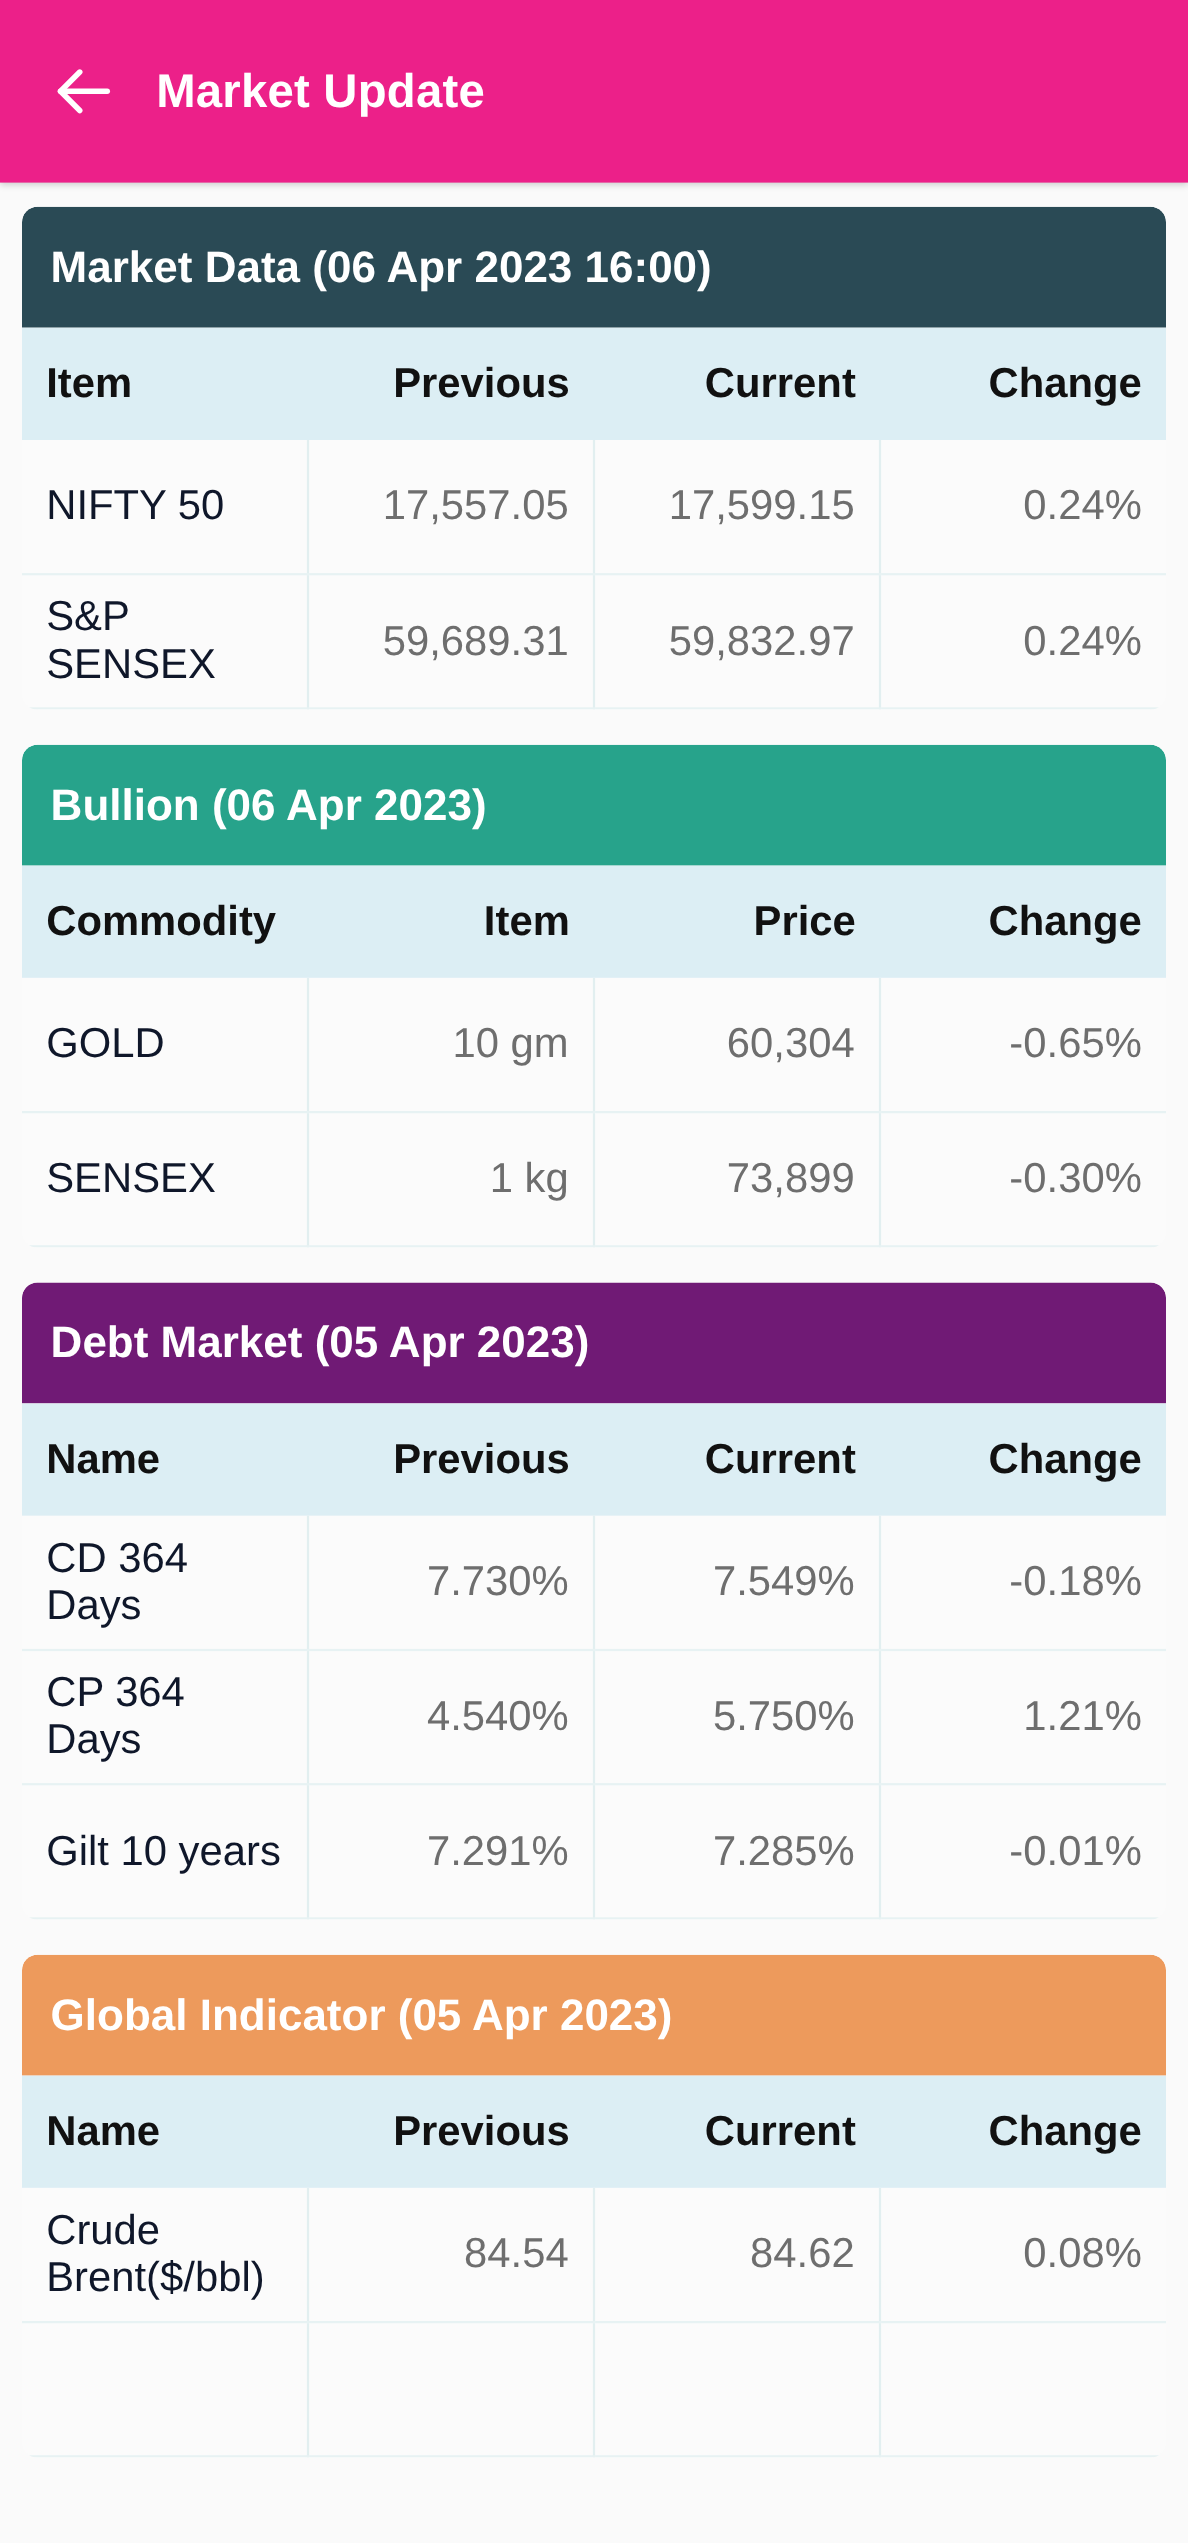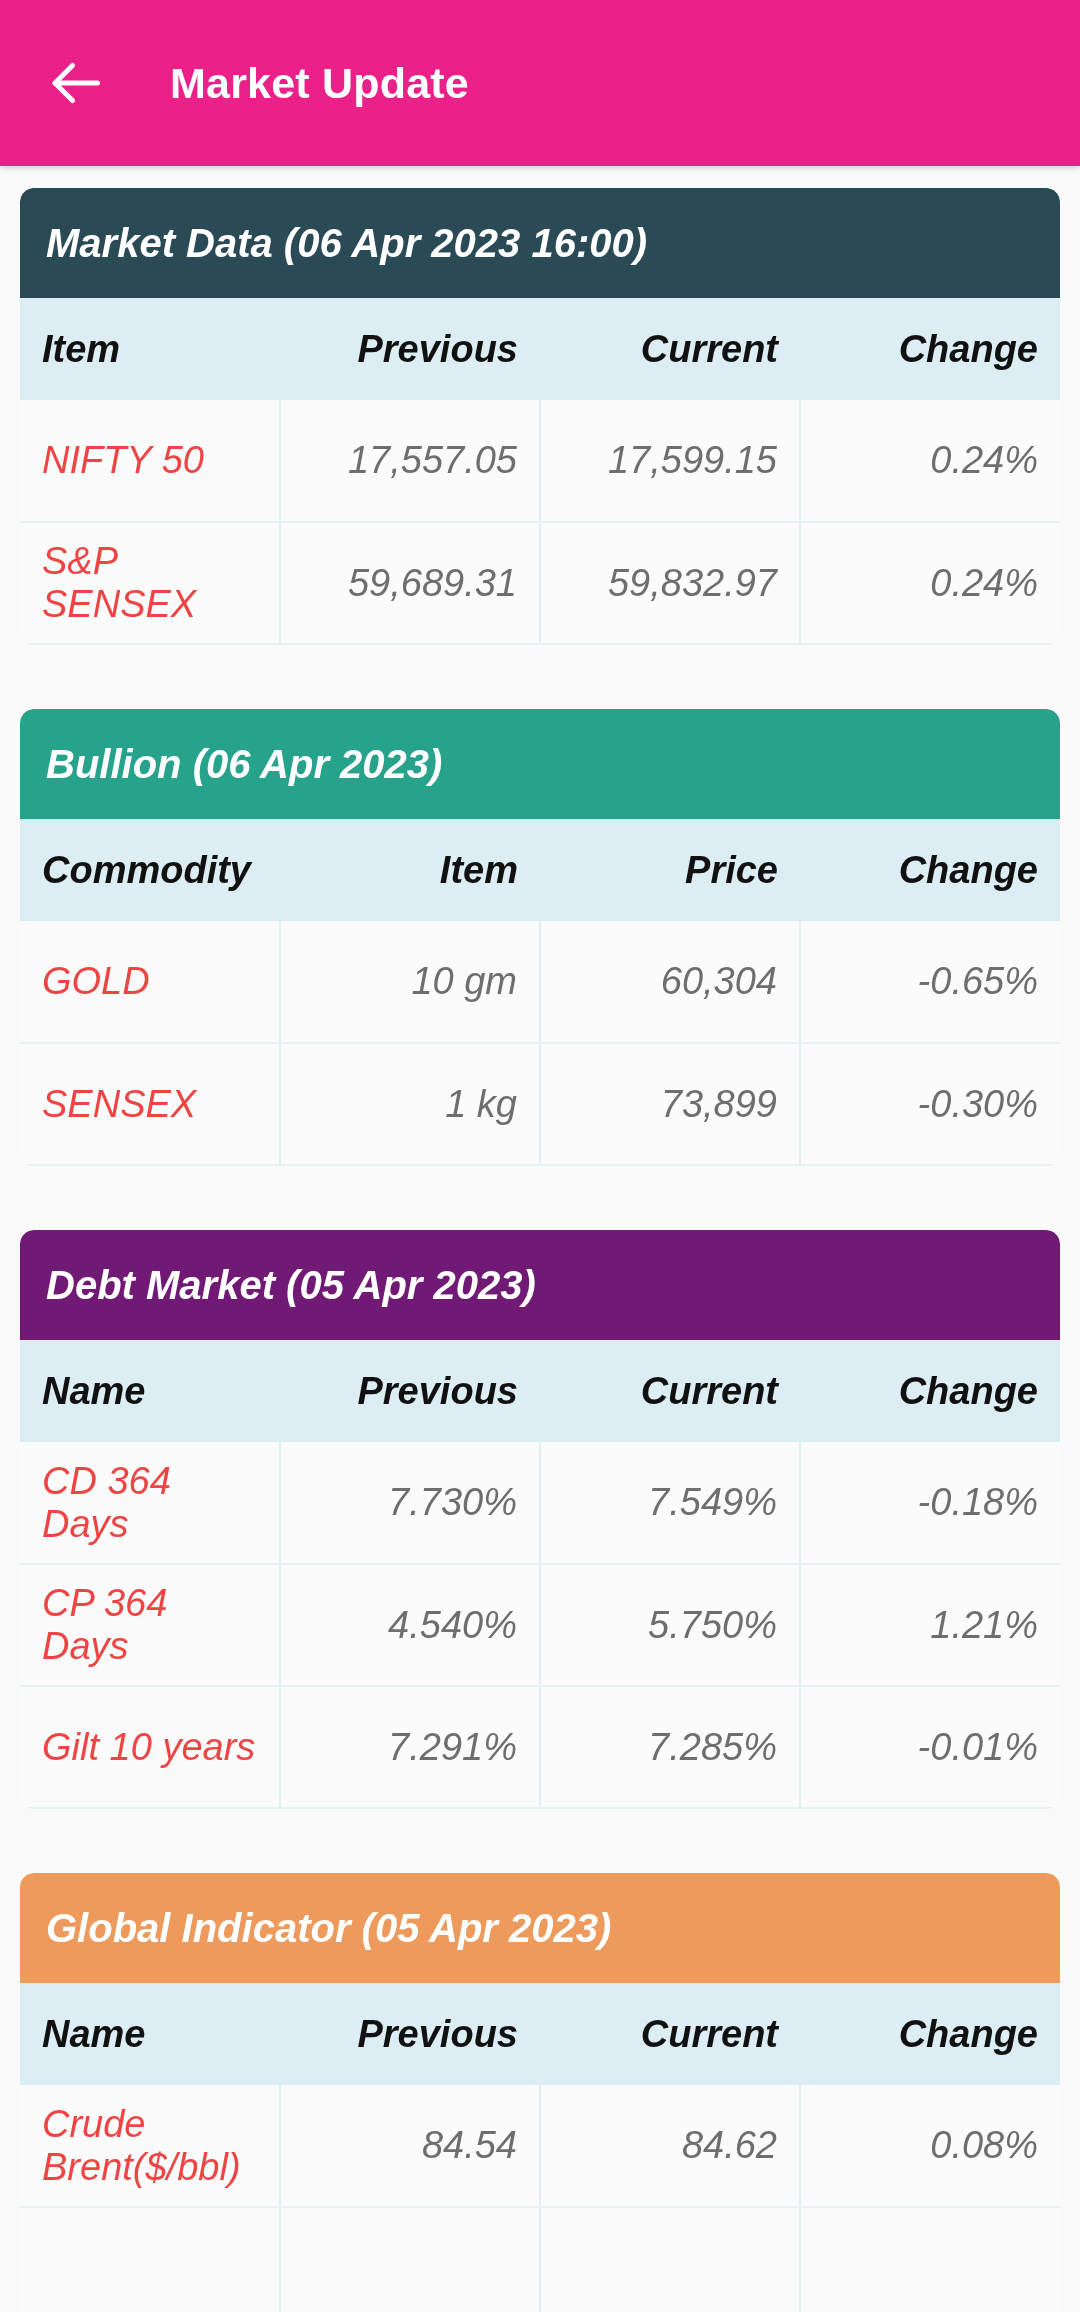--- a/index.html
+++ b/index.html
@@ -15,21 +15,20 @@
   
   .appbar {
     height: 166px;
     background: #ec2089;
     display: flex;
     align-items: center;
     padding: 0 0 0 38px;
     box-shadow: 0 2px 6px rgba(0,0,0,.18);
     position: relative;
     z-index: 5;
-    gap: 28px;
   }
   .back-btn {
     width: 74px;
     height: 74px;
     display: flex;
     align-items: center;
     justify-content: center;
     flex: 0 0 auto;
   }
   .back-btn svg { display: block; }
@@ -43,25 +42,24 @@
   }
 
   
   .content {
     padding: 22px 0 0 0;
     background: #fafafa;
   }
 
   
   .card {
-    margin: 0 20px 64px 20px;
+    margin: 0 20px 32px 20px;
     border-radius: 14px;
     overflow: hidden;
     background: #fbfbfb;
-    font-style: italic;
   }
   .card-header {
     padding: 34px 26px 34px 26px;
     color: #ffffff;
     font-size: 40px;
     font-weight: bold;
     line-height: 1.05;
     border-top-left-radius: 14px;
     border-top-right-radius: 14px;
   }
@@ -93,21 +91,21 @@
   table.mkt tbody td {
     background: #fbfbfb;
     border-right: 2px solid #e2eff0;
     border-bottom: 2px solid #e7f2f3;
     height: 122px;
   }
   table.mkt tbody tr td:last-child { border-right: none; }
 
   td.c-name {
     text-align: left;
-    color: #ef4444;
+    color: #0f172a;
   }
   td.c-num {
     text-align: right;
     color: #6e6e6e;
   }
   td.c-chg { text-align: right; font-weight: normal; }
   .up   { color: #136b13; }
   .down { color: #d72b2b; }
 
   

